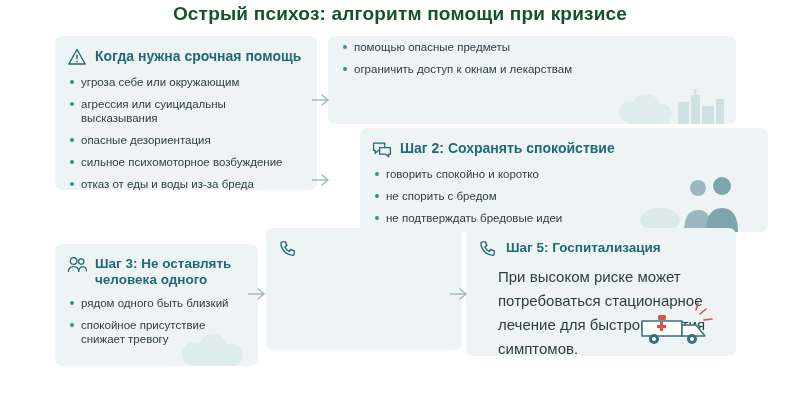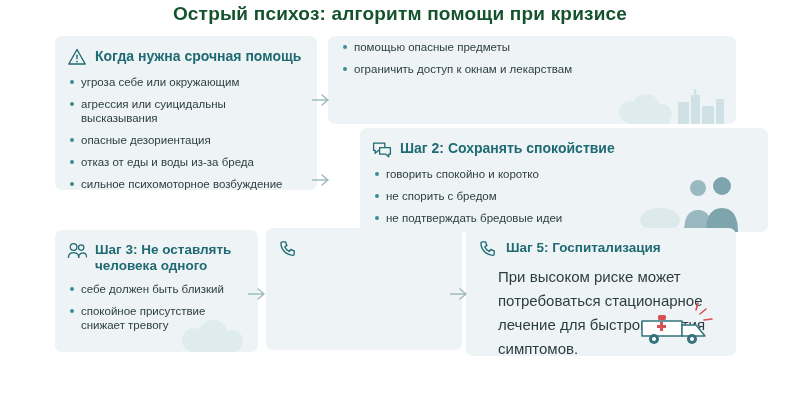--- a/index.html
+++ b/index.html
@@ -126,22 +126,22 @@
           <rect x="9.3" y="7.5" width="1.4" height="5" rx="0.7" fill="#1f6a73"></rect>
           <circle cx="10" cy="14.6" r="0.85" fill="#1f6a73"></circle>
         </svg>
       </span>
       <span class="card-title big">Когда нужна срочная помощь</span>
     </div>
     <ul class="items">
       <li>угроза себе или окружающим</li>
       <li>агрессия или суицидальны высказывания</li>
       <li>опасные дезориентация</li>
+      <li>сильное психомоторное возбуждение</li>
       <li>отказ от еды и воды из-за бреда</li>
-      <li>сильное психомоторное возбуждение</li>
     </ul>
   </div>
 
   <div class="card" style="left:328px; top:36px; width:408px; height:88px;">
     <ul class="items">
       <li>помощью опасные предметы</li>
       <li>ограничить доступ к окнам и лекарствам</li>
     </ul>
 
     <div class="art" style="right:6px; bottom:0;">
@@ -189,34 +189,34 @@
           <path d="M44 60 q0 -22 14 -22 q14 0 14 22 z"></path>
         </g>
         <g fill="#7ea4ad">
           <circle cx="82" cy="14" r="9"></circle>
           <path d="M66 60 q0 -24 16 -24 q16 0 16 24 z"></path>
         </g>
       </svg>
     </div>
   </div>
 
-  <div class="card" style="left:55px; top:230px; width:203px; height:122px;">
+  <div class="card" style="left:55px; top:244px; width:203px; height:122px;">
     <div class="card-head">
       <span class="icon">
         <svg width="20" height="20" viewBox="0 0 20 20">
           <circle cx="6.6" cy="6" r="3.3" fill="none" stroke="#1f6a73" stroke-width="1.3"></circle>
           <path d="M1.4 17 q0 -5.4 5.2 -5.4 q5.2 0 5.2 5.4" fill="none" stroke="#1f6a73" stroke-width="1.3"></path>
           <circle cx="14.2" cy="6.6" r="2.7" fill="none" stroke="#1f6a73" stroke-width="1.2"></circle>
           <path d="M11.6 16.4 q0.4 -4.6 4.6 -4.6 q3.2 0 3.4 4.6" fill="none" stroke="#1f6a73" stroke-width="1.2"></path>
         </svg>
       </span>
       <span class="card-title">Шаг 3: Не оставлять человека одного</span>
     </div>
     <ul class="items">
-      <li>себе должен быть близкий</li>
+      <li>рядом одного быть близкий</li>
       <li>спокойное присутствие снижает тревогу</li>
     </ul>
     <div class="art" style="right:2px; bottom:-2px;">
       <svg width="86" height="40" viewBox="0 0 86 40">
         <g fill="#dfeced">
           <circle cx="24" cy="26" r="12"></circle>
           <circle cx="43" cy="21" r="15"></circle>
           <circle cx="62" cy="27" r="11"></circle>
           <rect x="22" y="27" width="42" height="13"></rect>
         </g>

